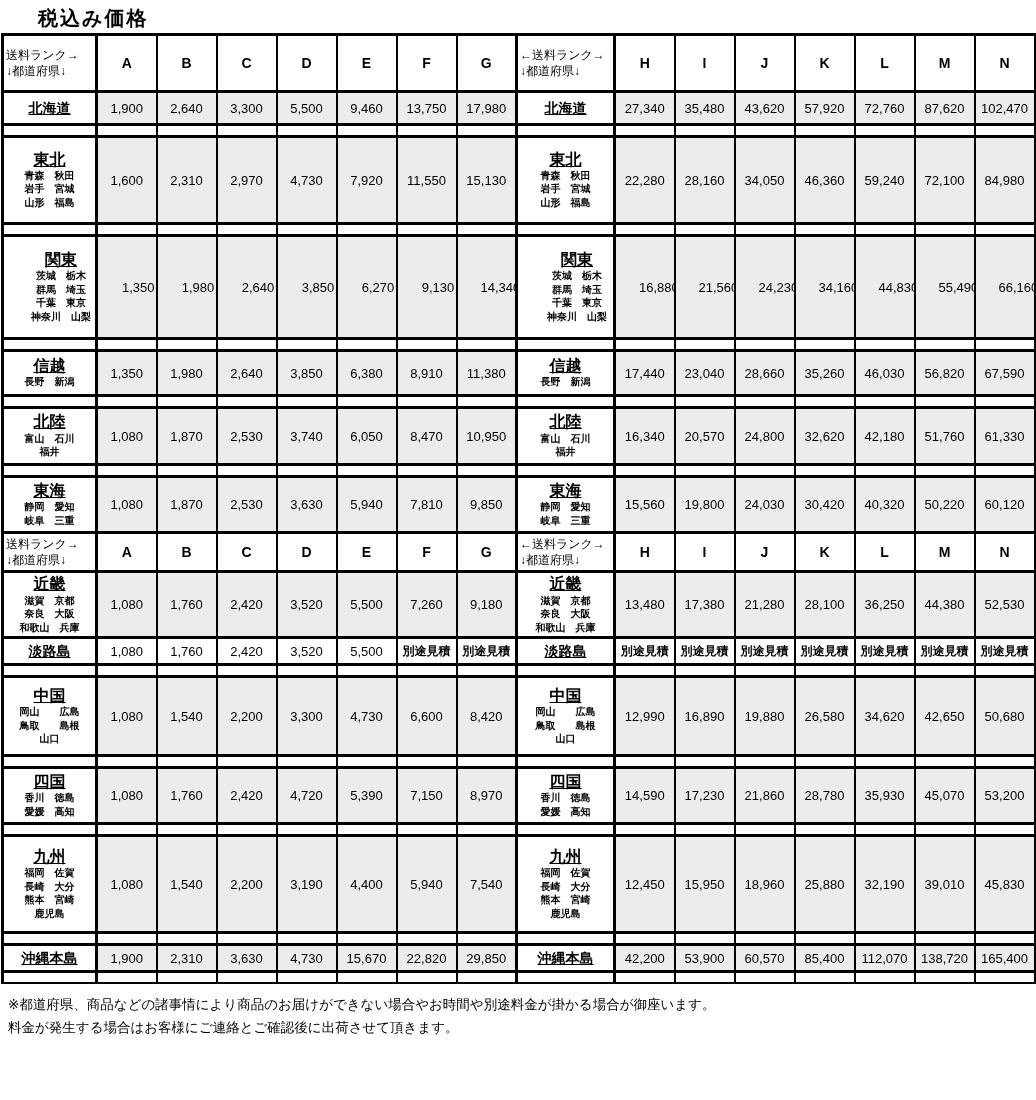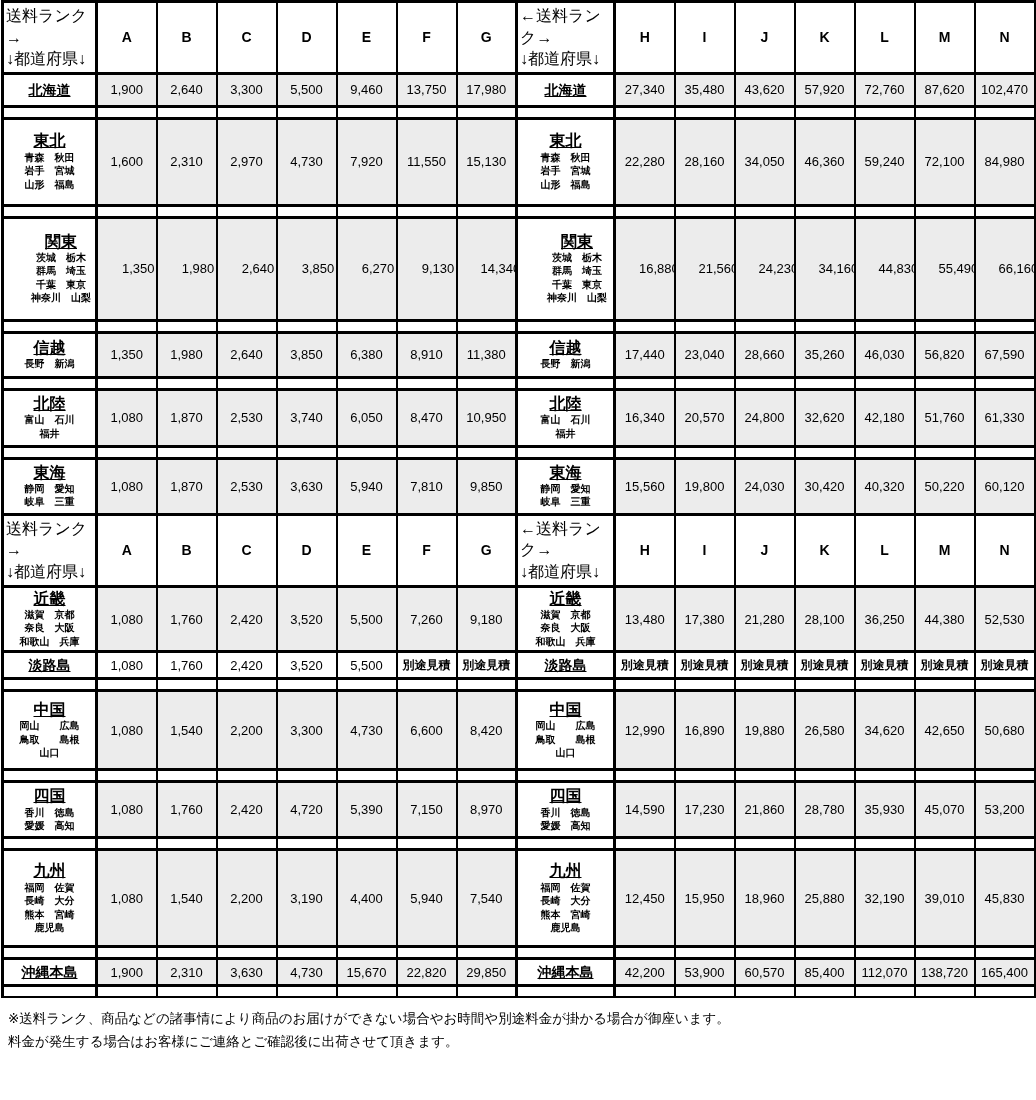--- a/index.html
+++ b/index.html
@@ -23,21 +23,21 @@
   td{
     border:2px solid #000;padding:0;text-align:center;
     vertical-align:middle;overflow:hidden;background:#fff;
   }
   td.rc{border-left-width:3px;border-right-width:3px;}
   tr.header-row td,tr.region-row td{border-top-width:3px;border-bottom-width:3px;}
   tr.header-row.tall td{height:50px;}
   tr.header-row.short td{height:30px;}
   td.label-cell{
     text-align:left;padding:2px 1px 2px 2px;
-    font-size:16px;line-height:1.35;font-weight:normal;
+    font-size:12px;line-height:1.35;font-weight:normal;
   }
   td.col-letter{font-size:14px;font-weight:bold;}
   tr.spacer-row td{height:9px;}
   td.region-cell{font-weight:bold;padding:2px 0;}
   .region-name{font-size:16px;font-weight:bold;line-height:1.15;text-decoration:underline;}
   tr.compact .region-name{font-size:14px;}
   .pref-line{font-size:10px;font-weight:bold;line-height:1.35;white-space:nowrap;}
   td.price-cell{font-size:13px;padding:2px 0;}
   td.shade{background:#ececec;}
   td.text-val{font-weight:bold;font-size:12px;letter-spacing:0;}
@@ -55,20 +55,21 @@
   .note{
     margin:0 0 4px 0;font-size:13.5px;line-height:1.4;
     font-weight:normal;
   }
   .note:nth-child(3),.note:nth-child(4){margin-top:24px;}
 </style>
 </head>
 <body>
 
 <div class="page">
+  <div class="page-title">税込み価格</div>
 
   <table class="price-table">
     <colgroup>
       <col class="c-region-l">
       <col class="c-rank">
         <col class="c-rank">
         <col class="c-rank">
         <col class="c-rank">
       <col class="c-rank">
         <col class="c-rank">
@@ -620,17 +621,17 @@
           <td></td>
           <td></td>
           <td></td>
           <td></td>
           <td></td>
         </tr>
       </tbody>
   </table>
 
   <div class="notes">
-    <p class="note">※送料ランク、商品などの諸事情により商品のお届けができない場合やお時間や別途料金が掛かる場合が御座います。</p>
+    <p class="note">※都道府県、商品などの諸事情により商品のお届けができない場合やお時間や別途料金が掛かる場合が御座います。</p>
     <p class="note">料金が発生する場合はお客様にご連絡とご確認後に出荷させて頂きます。</p>
 
   </div>
 </div>
 
 </body></html>

